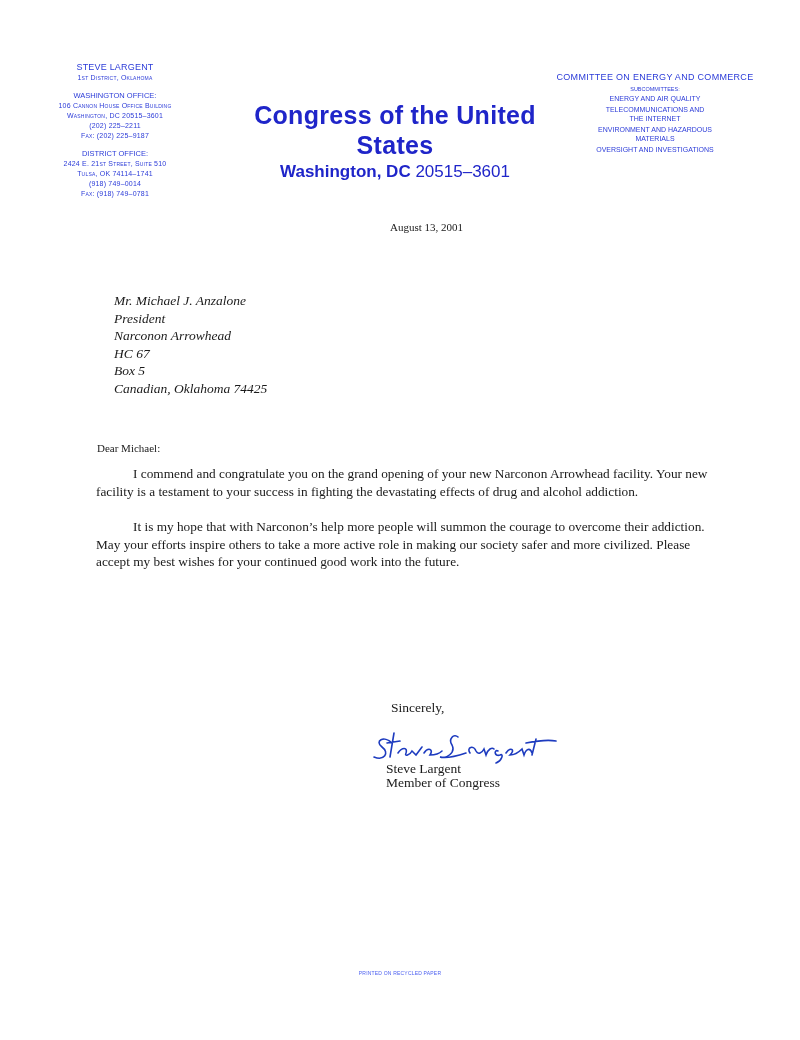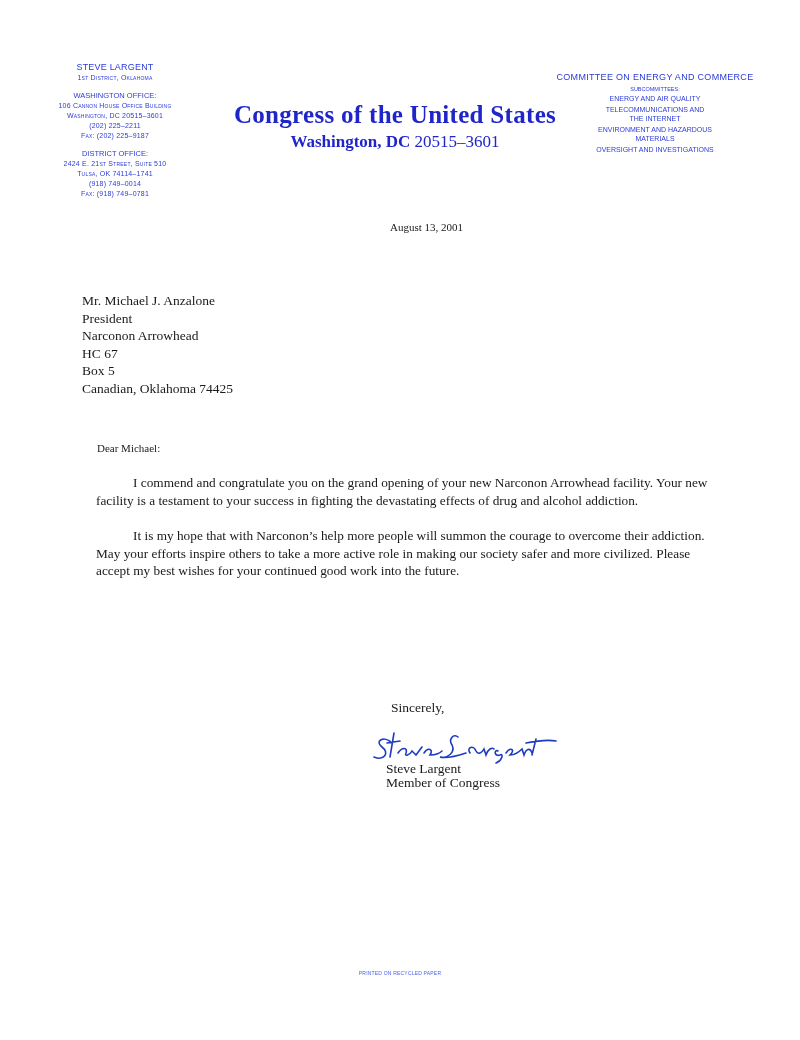--- a/index.html
+++ b/index.html
@@ -7,30 +7,30 @@
     .lh { position: absolute; color: #2b3bd8; font-family: "Liberation Sans", sans-serif; text-align: center; }
     .left-block { left: 0; top: 62px; width: 230px; font-size: 7px; line-height: 10px; }
     .left-block .name { font-size: 9px; line-height: 11px; letter-spacing: 0.2px; }
     .left-block .sc { font-variant: small-caps; font-size: 7px; letter-spacing: 0.2px; }
     .left-block .gap { height: 8px; }
     .left-block .head { font-size: 7.5px; }
     .right-block { left: 525px; top: 60px; width: 260px; font-size: 7px; line-height: 10px; margin-top: 10px; }
     .right-block .committee { font-size: 9px; line-height: 14px; letter-spacing: 0.3px; }
     .right-block .subhead { font-size: 5.5px; line-height: 10px; }
     .right-block .item { font-size: 7px; line-height: 9px; margin-bottom: 2px; }
-    .center-block { position: absolute; left: 225px; top: 100px; width: 340px; text-align: center; color: #1f25c9; font-family: Liberation Serif, serif; font-weight: bold; }
+    .center-block { position: absolute; left: 225px; top: 100px; width: 340px; text-align: center; color: #1f25c9; font-family: Liberation Sans, sans-serif; font-weight: bold; }
     .center-block .l1 { font-size: 25px; line-height: 30px; letter-spacing: 0.3px; }
     .center-block .l2 { font-size: 19px; line-height: 26px; }
     .center-block .l3 { font-size: 17px; line-height: 24px; font-weight: normal; }
     .center-block .l3 b { font-weight: bold; }
     .date { position: absolute; left: 390px; top: 221px; font-size: 11px; }
-    .addr { position: absolute; left: 82px; top: 292px; font-size: 13.5px; line-height: 17.5px; }
+    .addr { position: absolute; left: 114px; top: 292px; font-size: 13.5px; line-height: 17.5px; font-style: italic; }
     .salutation { position: absolute; left: 97px; top: 431px; font-size: 11px; margin-top: 11px; }
     .body { position: absolute; left: 96px; top: 462px; width: 620px; font-size: 13.3px; line-height: 17.5px; }
-    .body p { margin: 12px 0 18px 0; text-indent: 37px; }
+    .body p { margin: 3px 0 18px 0; text-indent: 37px; }
     .closing { position: absolute; left: 391px; top: 700px; font-size: 13.5px; }
     .sig { position: absolute; left: 370px; top: 725px; width: 190px; height: 40px; }
     .signame { position: absolute; left: 386px; top: 762px; font-size: 13.5px; line-height: 14px; }
     .footer { position: absolute; left: 340px; top: 970px; width: 120px; text-align: center; font-family: "Liberation Sans", sans-serif; font-size: 5px; color: #4a5ef0; letter-spacing: 0.2px; }
   </style>
 </head>
 <body>
 
 <div class="lh left-block">
   <div class="name">STEVE LARGENT</div>

